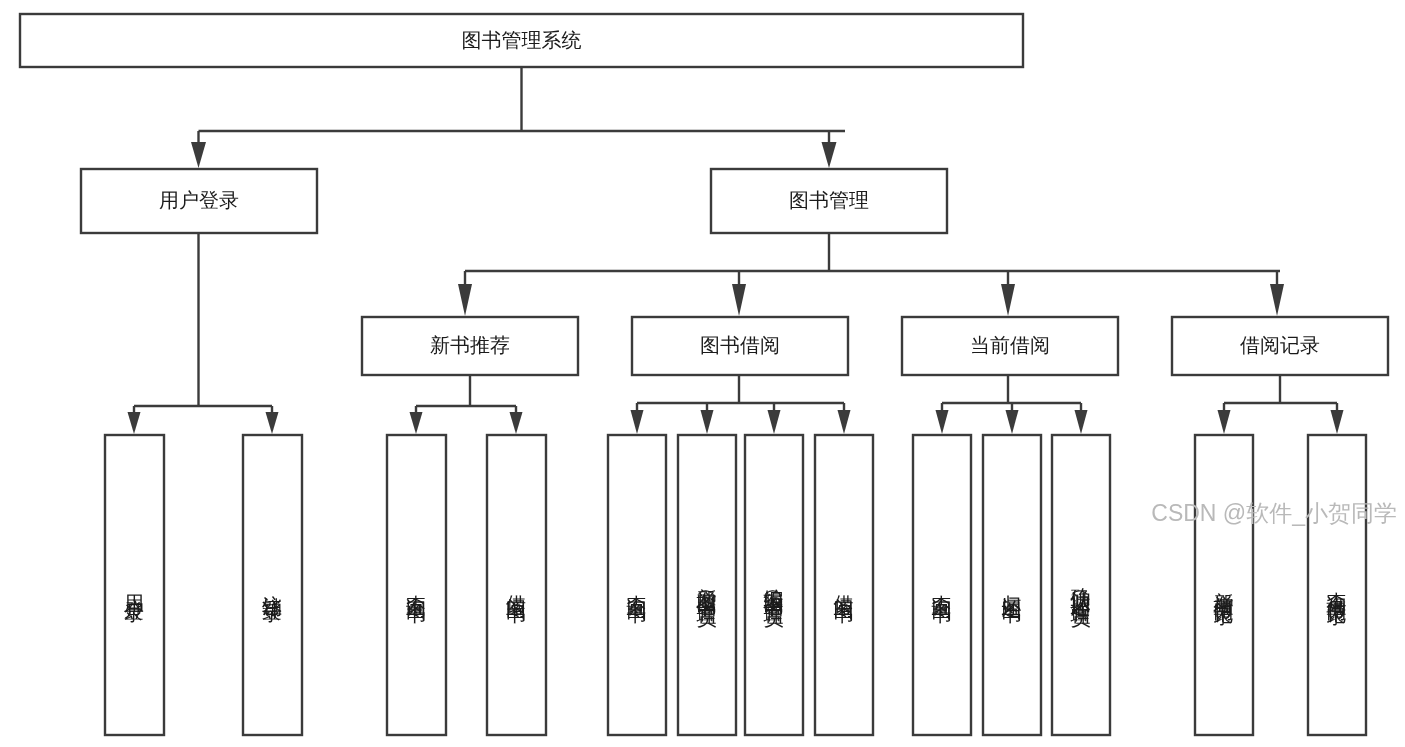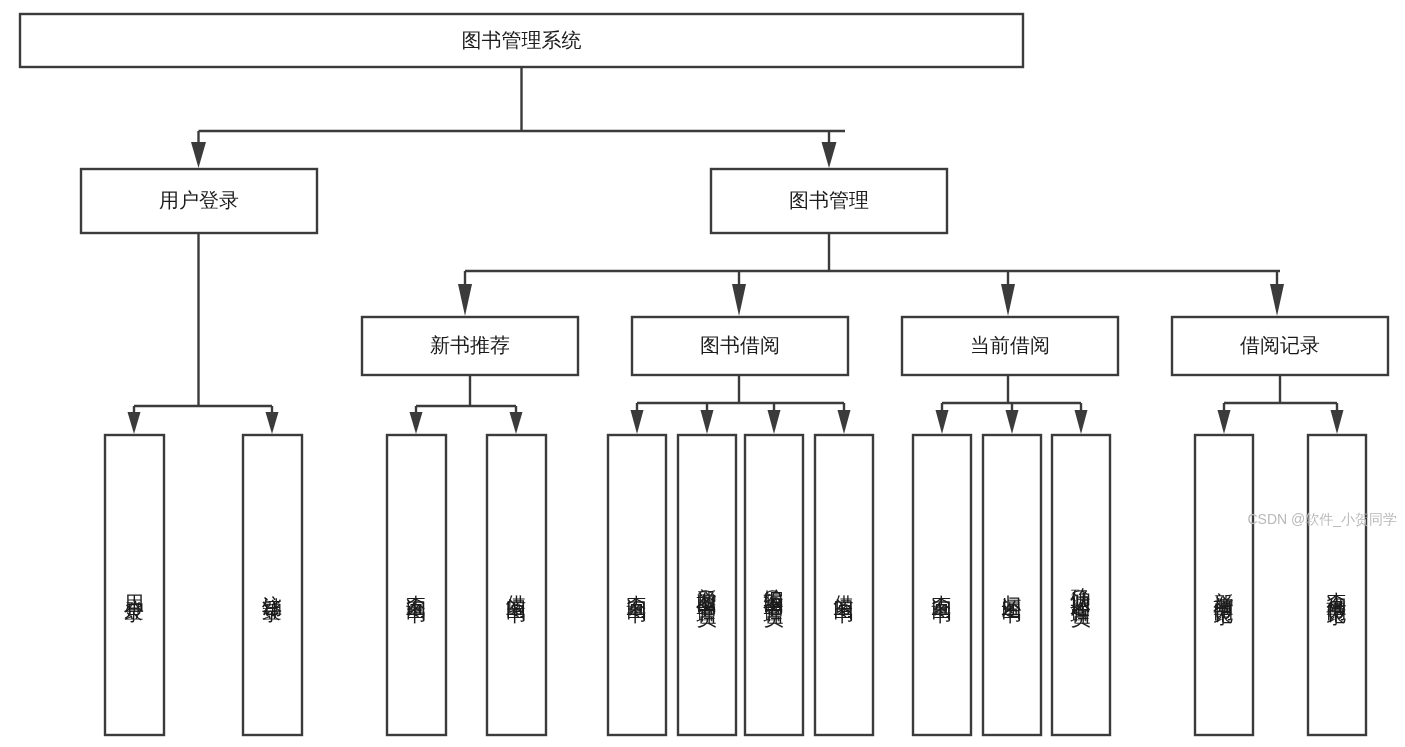--- a/index.html
+++ b/index.html
@@ -47,21 +47,21 @@
     fill: #1b1b1b;
     font-size: 20px;
     text-anchor: middle;
     dominant-baseline: middle;
   }
   .watermark {
     position: absolute;
     right: 8px;
     bottom: 6px;
     font-family: "Liberation Sans", "DejaVu Sans", sans-serif;
-    font-size: 14px;
+    font-size: 23px;
     color: #b9b9b9;
     white-space: nowrap;
     user-select: none;
   }
 </style>
 </head>
 <body>
 
 <div id="diagram-root">
 

